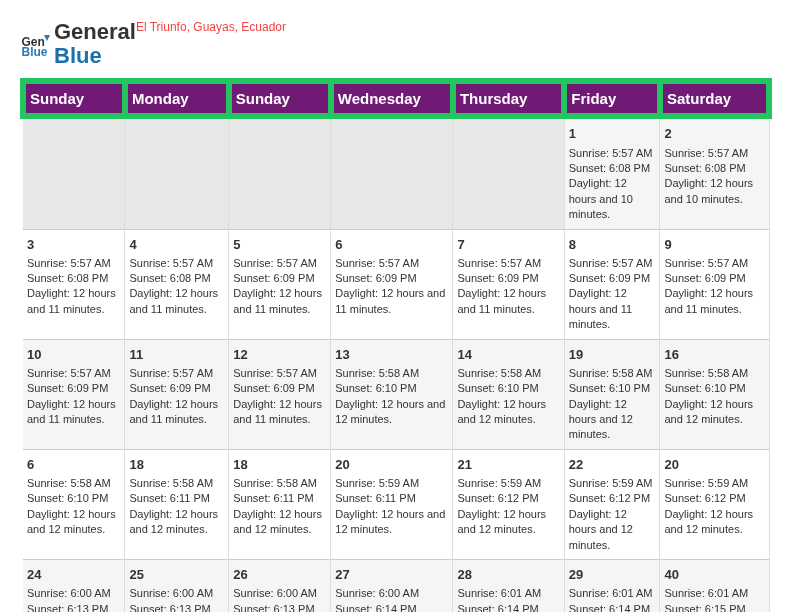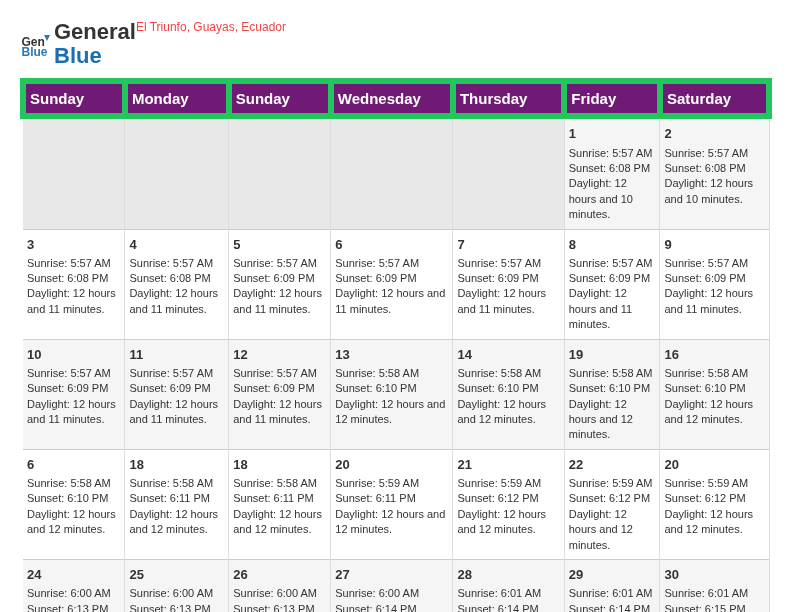--- a/index.html
+++ b/index.html
@@ -158,16 +158,16 @@
         <td><span class="day-number">22</span><span>Sunrise: 5:59 AM<br>Sunset: 6:12 PM<br>Daylight: 12 hours and 12 minutes.</span></td>
         <td><span class="day-number">20</span><span>Sunrise: 5:59 AM<br>Sunset: 6:12 PM<br>Daylight: 12 hours and 12 minutes.</span></td>
       </tr>
       <tr>
         <td><span class="day-number">24</span><span>Sunrise: 6:00 AM<br>Sunset: 6:13 PM<br>Daylight: 12 hours and 12 minutes.</span></td>
         <td><span class="day-number">25</span><span>Sunrise: 6:00 AM<br>Sunset: 6:13 PM<br>Daylight: 12 hours and 13 minutes.</span></td>
         <td><span class="day-number">26</span><span>Sunrise: 6:00 AM<br>Sunset: 6:13 PM<br>Daylight: 12 hours and 13 minutes.</span></td>
         <td><span class="day-number">27</span><span>Sunrise: 6:00 AM<br>Sunset: 6:14 PM<br>Daylight: 12 hours and 13 minutes.</span></td>
         <td><span class="day-number">28</span><span>Sunrise: 6:01 AM<br>Sunset: 6:14 PM<br>Daylight: 12 hours and 13 minutes.</span></td>
         <td><span class="day-number">29</span><span>Sunrise: 6:01 AM<br>Sunset: 6:14 PM<br>Daylight: 12 hours and 13 minutes.</span></td>
-        <td><span class="day-number">30</span><span>Sunrise: 6:01 AM<br>Sunset: 6:15 PM<br>Daylight: 12 hours and 13 minutes.</span></td>
+        <td><span class="day-number">40</span><span>Sunrise: 6:01 AM<br>Sunset: 6:15 PM<br>Daylight: 12 hours and 13 minutes.</span></td>
       </tr>
     </tbody>
 </table>
 
 </body></html>

